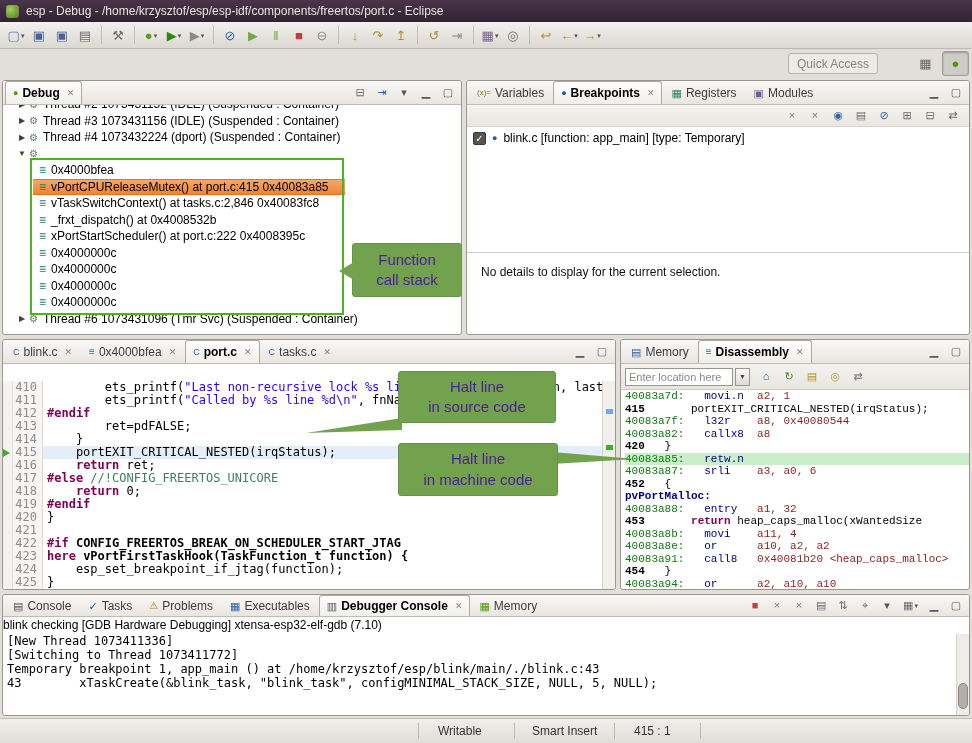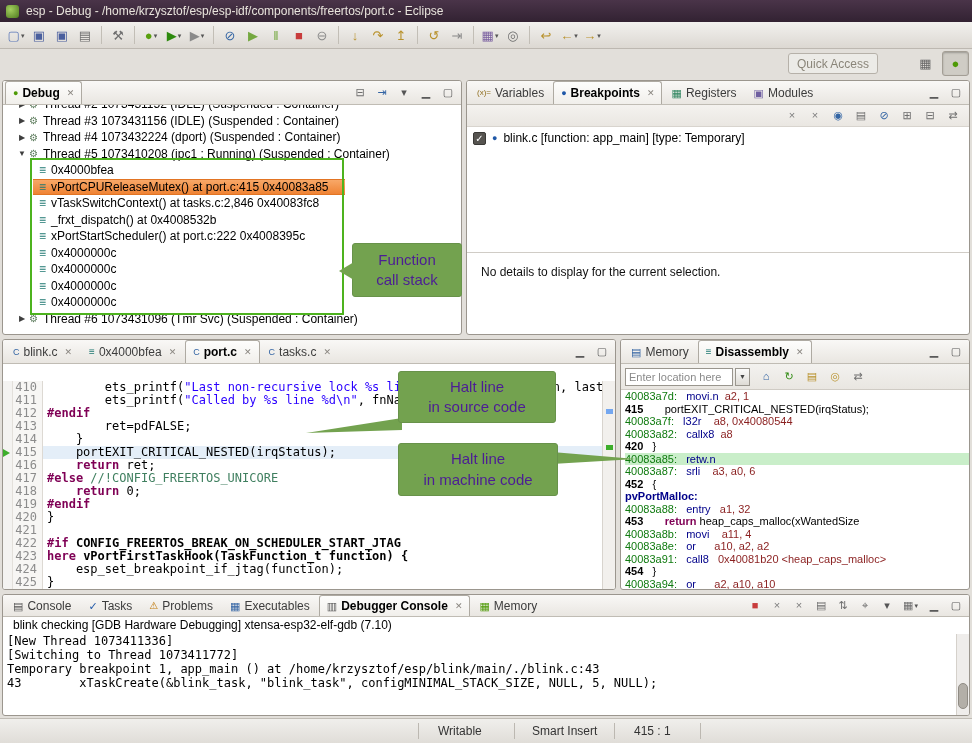--- a/index.html
+++ b/index.html
@@ -110,31 +110,31 @@
   
   #disasm-view{left:620px;top:339px;width:350px;height:251px}
   .disasm-tools{height:26px;flex:none;background:linear-gradient(#f3f2ef,#e9e6e1);
     border-bottom:1px solid #cfcbc4;display:flex;align-items:center;gap:3px;padding:0 4px}
   .loc-input{width:108px;height:18px;border:1px solid #9a968e;font-size:11px;color:#8a8a8a;
     padding:0 3px;font-family:"Liberation Sans",sans-serif;background:#fff}
   .combo-btn{width:15px;height:18px;border:1px solid #9a968e;margin-left:-1px;
     background:linear-gradient(#fbfbfa,#dedbd5);display:flex;align-items:center;justify-content:center;
     font-size:7px;color:#444}
   .disasm-tools .ticon{min-width:18px;height:18px;font-size:11px}
-  #dis-body{flex:1;overflow:hidden;font-family:Liberation Sans, sans-serif;font-size:11px;padding-left:4px}
+  #dis-body{flex:1;overflow:hidden;font-family:Liberation Mono, monospace;font-size:11px;padding-left:4px}
   .drow{height:12.5px;line-height:12.5px;white-space:pre}
   .drow.hl{background:var(--hl-dis)}
   .sg-a{color:#0f7a0f}.sg-m{color:#00008a}.sg-o{color:#8a1f1f}
   .sg-ln{color:#000;font-weight:bold}.sg-src{color:#000}.sg-lbl{color:#00008a;font-weight:bold}
 
   
   #console-view{left:2px;top:594px;width:968px;height:122px}
   #console-view .tabbar{height:22px}
   #console-view .tab{height:21px}
-  .con-header{height:17px;flex:none;padding:1px 10px;font-size:12px;color:#000;white-space:nowrap}
+  .con-header{height:17px;flex:none;padding:1px 0;font-size:12px;color:#000;white-space:nowrap}
   #con-body{flex:1;overflow:hidden;font-family:"DejaVu Sans Mono",monospace;font-size:12px;
     line-height:14px;padding:0 4px;position:relative}
   .con-line{white-space:pre}
   .con-line.clip{margin-top:-7px}
   .con-scroll{position:absolute;right:0;top:0;bottom:0;width:13px;background:#efedeb;border-left:1px solid #d5d1cb}
   .con-thumb{position:absolute;right:1px;width:10px;height:26px;bottom:6px;background:#b3afa8;
     border:1px solid #8f8b84;border-radius:5px}
 
   
   .statusbar{position:absolute;left:0;top:718px;width:972px;height:25px;
@@ -283,21 +283,20 @@
         <span>Thread #3 1073431156 (IDLE) (Suspended : Container)</span>
       </div>
       <div class="trow thread">
         <span class="arrow">▶</span>
         <span class="thicon">⚙</span>
         <span>Thread #4 1073432224 (dport) (Suspended : Container)</span>
       </div>
       <div class="trow thread">
         <span class="arrow">▼</span>
         <span class="thicon">⚙</span>
-        <span>Thread #5 1073410208 (ipc1 : Running) (Suspended : Container)</span>
       </div>
       <div class="trow frame">
         <span class="ficon">≡</span>
         <span>0x4000bfea</span>
       </div>
       <div class="trow frame selected">
         <span class="ficon">≡</span>
         <span>vPortCPUReleaseMutex() at port.c:415 0x40083a85</span>
       </div>
       <div class="trow frame">

